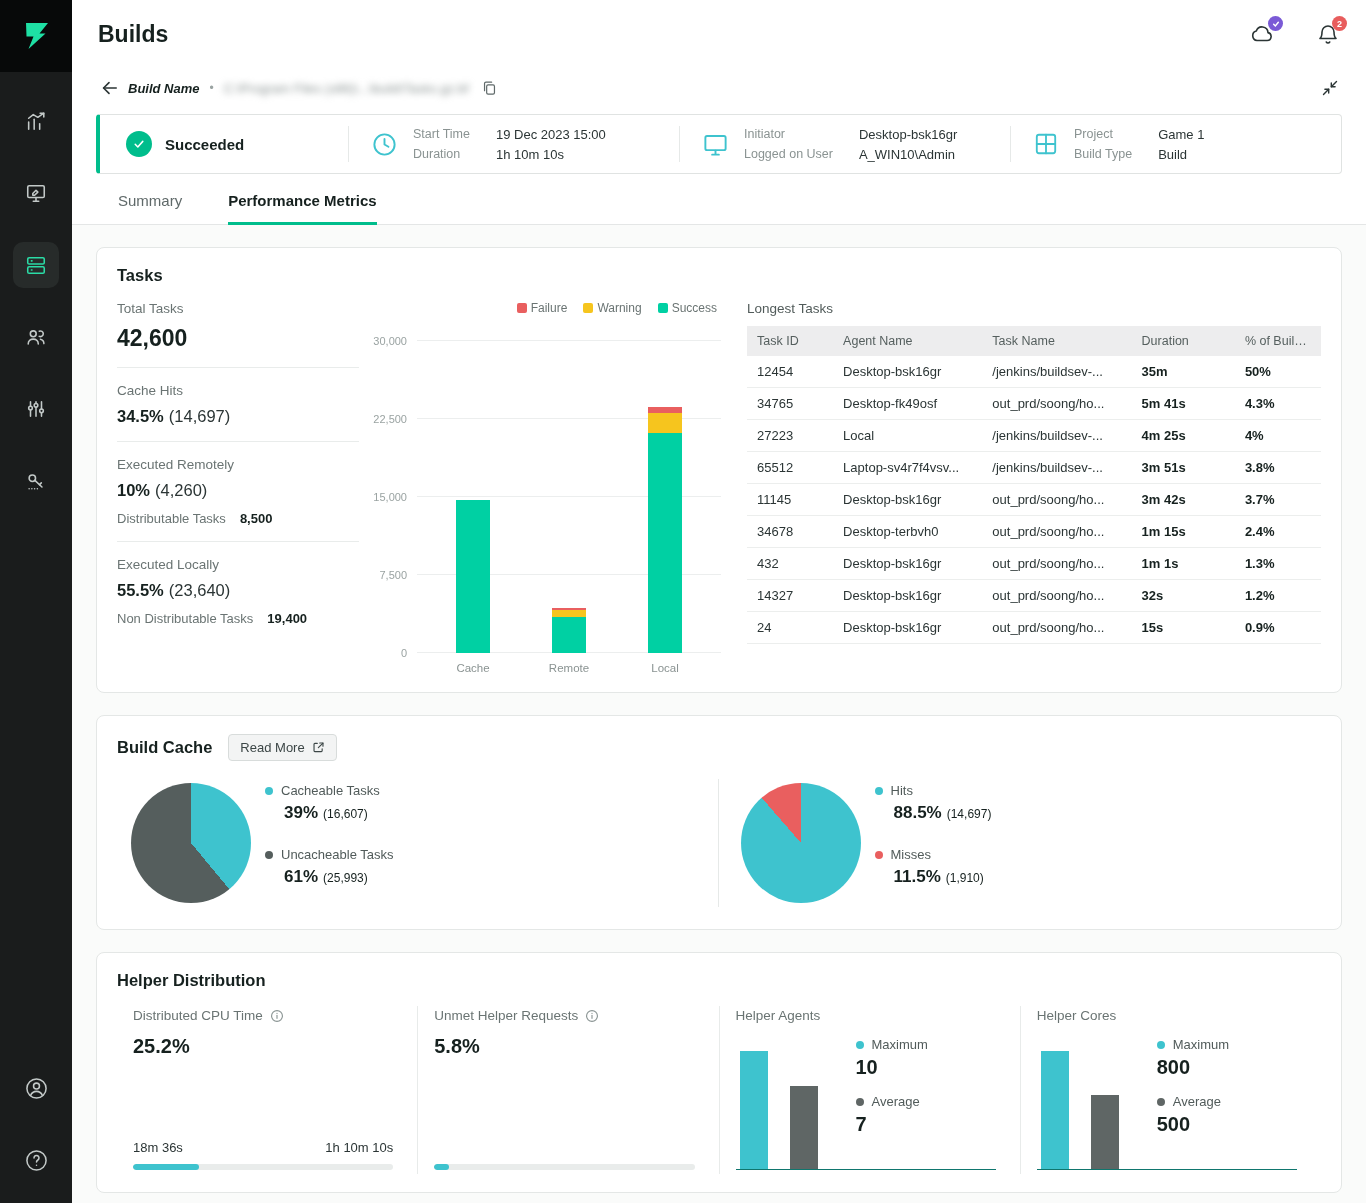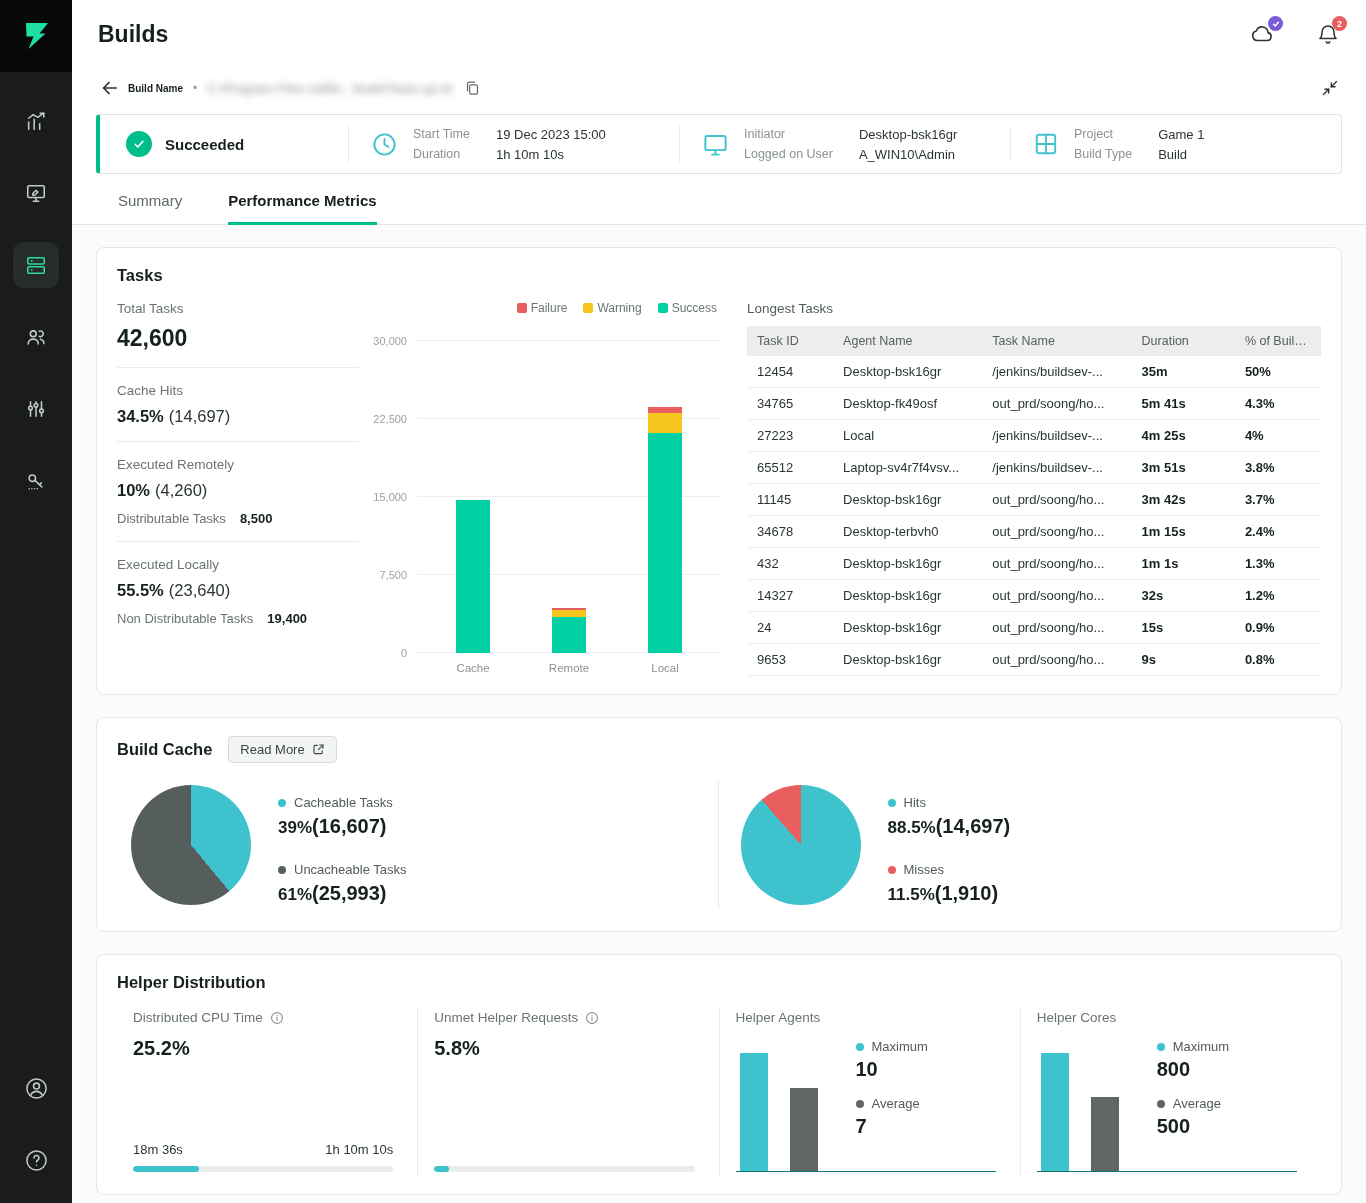--- a/index.html
+++ b/index.html
@@ -30,21 +30,21 @@
   .page-title { font-size:23px; font-weight:700; color:#16211f; }
   .top-icons { margin-left:auto; display:flex; gap:40px; align-items:center; }
   .icon-btn { position:relative; cursor:pointer; display:flex; }
   .badge { position:absolute; top:-6px; right:-7px; width:15px; height:15px; border-radius:50%;
     display:flex; align-items:center; justify-content:center; font-size:9px; color:#fff; font-weight:700; }
   .badge.purple { background:#7a5ad6; }
   .badge.red { background:#e85d5d; }
 
   .crumb-row { height:40px; display:flex; align-items:center; padding:0 28px; gap:10px; background:#fff; }
   .back-btn { display:flex; cursor:pointer; }
-  .crumb-name { font-size:10px; font-weight:700; color:#16211f; }
+  .crumb-name { font-size:13px; font-weight:700; color:#16211f;font-style:italic; }
   .crumb-sep { color:#9aa3a2; font-size:12px; }
   .crumb-path { color:#8a9392; font-size:13px; filter:blur(3.5px); user-select:none; }
   .copy-btn { display:flex; cursor:pointer; margin-left:2px; }
   .collapse-btn { margin-left:auto; display:flex; cursor:pointer; }
 
   
   .banner {
     margin:6px 24px 0 24px; background:#fff; border:1px solid #e0e3e2; border-left:4px solid #00bd8c;
     border-radius:4px; height:60px; display:flex; align-items:center;
   }
@@ -104,29 +104,29 @@
     padding:8px 10px; font-size:12.5px; white-space:nowrap; overflow:hidden; text-overflow:ellipsis; cursor:pointer;
   }
   .lt-table td {
     padding:8px 10px; border-bottom:1px solid #eceeed; color:#2b3535;
     white-space:nowrap; overflow:hidden; text-overflow:ellipsis;
   }
   .lt-table td:nth-child(4), .lt-table td:nth-child(5) { font-weight:700; color:#16211f; }
 
   
   .cache-body { display:flex; margin-top:14px; align-items:stretch; }
-  .cache-half { flex:1; display:flex; align-items:flex-end; gap:27px; padding:8px 0 8px 14px; }
+  .cache-half { flex:1; display:flex; align-items:flex-start; gap:14px; padding:8px 0 8px 14px; }
   .v-div { width:1px; background:#e6e9e8; margin:4px 6px; }
   .pie { width:120px; height:120px; border-radius:50%; }
   .pie-legend { display:flex; flex-direction:column; gap:24px; }
   .pl-top { display:flex; align-items:center; gap:8px; font-size:13px; color:#515b5a; }
   .dot { width:8px; height:8px; border-radius:50%; display:inline-block; }
   .pl-val { margin-top:5px; font-size:17px; color:#16211f; }
-  .pl-val .pct { font-weight:700; }
-  .pl-val .cnt { font-weight:700; font-size:20px; }
+  .pl-val .pct { font-weight:700;margin-left:19px; }
+  .pl-val .cnt { font-weight:400; margin-left:5px; font-size:12px; }
   .chip {
     display:inline-flex; align-items:center; gap:7px; font-size:13px; color:#3c4646;
     background:#f3f4f4; border:1px solid #d8dcdb; border-radius:4px; padding:5px 11px; cursor:pointer;
   }
 
   
   .helper-body { display:flex; margin-top:16px; height:168px; }
   .helper-col { flex:1; padding:2px 24px 4px 16px; display:flex; flex-direction:column; }
   .helper-col + .helper-col { border-left:1px solid #e8ebea; }
   .h-label { font-size:13.5px; color:#6a7473; display:flex; align-items:center; gap:7px; }
@@ -505,27 +505,20 @@
                     <td>32s</td>
                     <td>1.2%</td>
                   </tr>
                   <tr>
                     <td>24</td>
                     <td>Desktop-bsk16gr</td>
                     <td>out_prd/soong/ho...</td>
                     <td>15s</td>
                     <td>0.9%</td>
                   </tr>
-                  <tr>
-                    <td>9653</td>
-                    <td>Desktop-bsk16gr</td>
-                    <td>out_prd/soong/ho...</td>
-                    <td>9s</td>
-                    <td>0.8%</td>
-                  </tr>
                 </tbody>
             </table>
           </div>
         </div>
       </section>
 
       <section class="card">
         <div class="title-row">
           <span class="card-title">Build Cache</span>
           <span class="chip">

